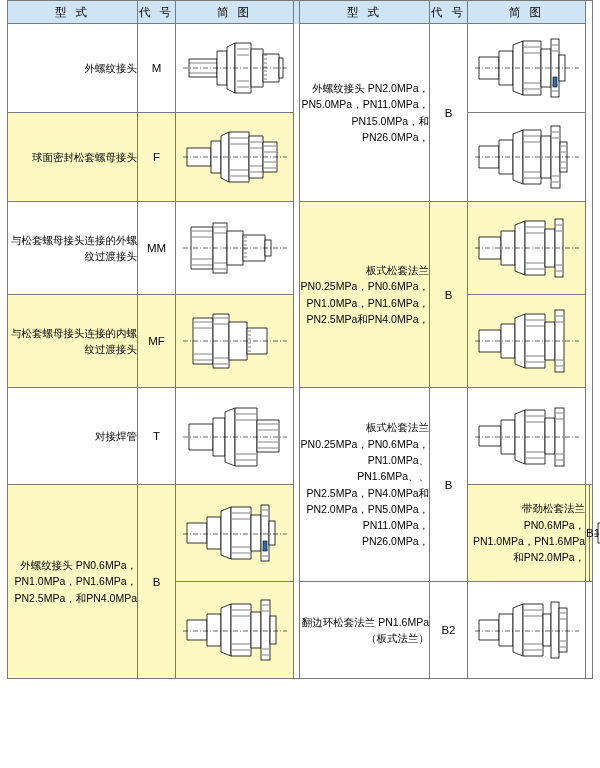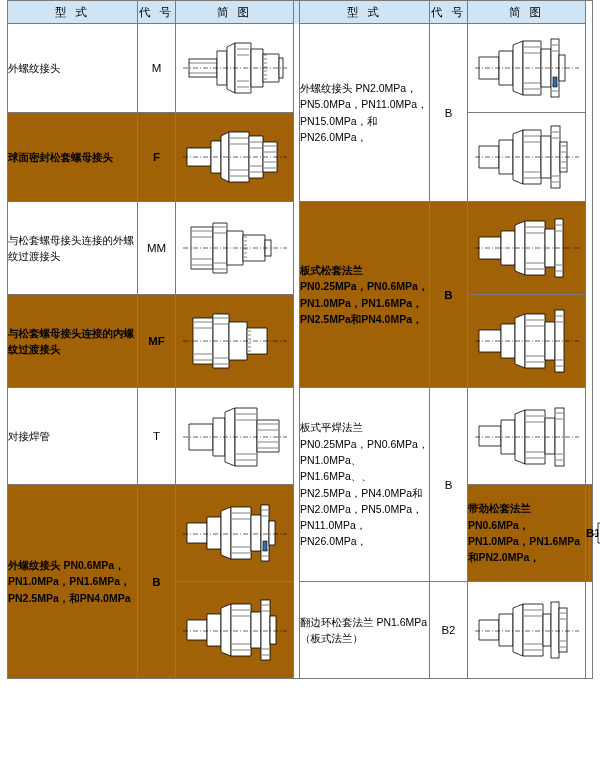--- a/index.html
+++ b/index.html
@@ -35,32 +35,33 @@
     font-size:11.5px;
     height:22px;
     letter-spacing:3px;
     font-weight:normal;
   }
   .namecell{
     font-size:10.5px;
     line-height:1.55;
     padding:4px 5px;
     vertical-align:middle;
+    text-align:right;
   }
   .codecell{
     text-align:center;
     font-size:11.5px;
     vertical-align:middle;
   }
   .figcell{
     text-align:center;
     vertical-align:middle;
     padding:2px 0;
   }
-  .yellow{background:#a16207;font-weight:bold;}
+  .yellow{background:#fef9c3;}
   .white{background:#ffffff;}
   svg{display:block;margin:0 auto;}
   .sep{width:6px;border:none !important;background:#ffffff;}
   .colw-name{width:130px;}
   .colw-code{width:38px;}
   .colw-fig{width:118px;}
 </style>
 </head>
 <body>
 
@@ -288,21 +289,21 @@
           </g>
           <g stroke="#000" stroke-width="0.5">
             <path d="M57 20 h20 M57 26 h20 M57 60 h20 M57 66 h20"></path>
             <path d="M79 30 h20 M79 36 h20 M79 48 h20 M79 54 h20"></path>
           </g>
           <g stroke="#000" stroke-width="0.6" stroke-dasharray="5,2,1,2">
                 <path d="M4 43 H108"></path>
               </g>
         </svg>
       </td>
-      <td class="namecell white" rowspan="2">板式平焊法兰
+      <td class="namecell white" rowspan="2">板式松套法兰
 PN0.25MPa，PN0.6MPa，PN1.0MPa、PN1.6MPa、、PN2.5MPa，PN4.0MPa和PN2.0MPa，PN5.0MPa，PN11.0MPa，PN26.0MPa，</td>
       <td class="codecell white" rowspan="2">B</td>
       <td class="figcell white" style="height:96px">
         <svg width="112" height="84" viewBox="0 0 112 84">
           <g stroke="#000" fill="#fff" stroke-width="0.8">
             <path d="M8 32 h22 v20 h-22 z"></path>
             <path d="M30 26 h14 v34 h-14 z"></path>
             <path d="M44 20 l10 -4 v54 l-10 -4 z"></path>
             <path d="M54 16 h20 v54 h-20 z"></path>
             <path d="M74 24 h10 v36 h-10 z"></path>

